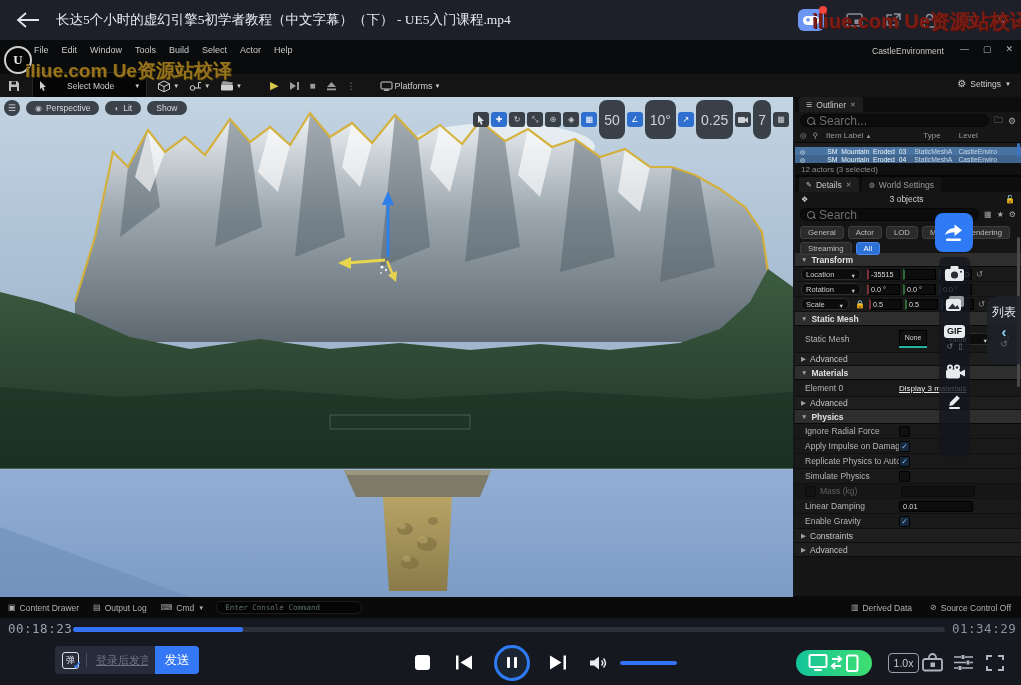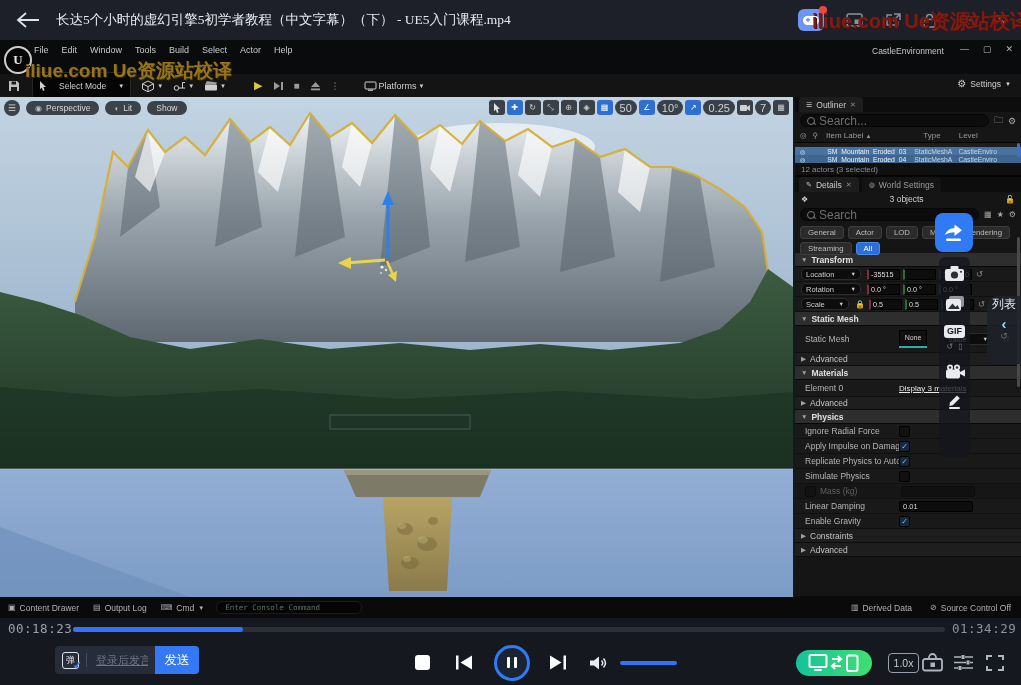--- a/index.html
+++ b/index.html
@@ -23,40 +23,40 @@
   .ue-titlebar{left:0;top:40px;width:1021px;height:34px;background:#0a0b0d;}
   .ue-menus{position:absolute;left:34px;top:5px;display:flex;gap:13px;color:#c9c9c9;font-size:9px;}
   .ue-menus span{cursor:pointer;}
   .uelogo{position:absolute;left:4px;top:6px;width:24px;height:24px;border:2px solid #cfcfcf;border-radius:50%;
           background:#060606;color:#e8e8e8;font-size:13px;font-weight:bold;text-align:center;line-height:24px;font-family:"Liberation Serif",serif;}
   .ue-wtitle{position:absolute;left:872px;top:6px;color:#c7c7c7;font-size:8.5px;}
   .ue-winbtns{position:absolute;right:8px;top:4px;display:flex;gap:14px;color:#b4b4b4;font-size:9px;}
   .wm-gold{left:25px;top:58px;color:#97731d;font-weight:bold;font-size:19px;text-shadow:1px 1px 0 #3a2c06;z-index:4;pointer-events:none;white-space:nowrap;}
 
   .ue-toolbar{left:0;top:74px;width:1021px;height:23px;background:#141414;border-bottom:1px solid #000;display:flex;align-items:center;color:#cfcfcf;}
-  .smode{display:flex;align-items:center;gap:12px;background:#050505;border:1px solid #262626;border-radius:5px;
+  .smode{display:flex;align-items:center;gap:20px;background:#050505;border:1px solid #262626;border-radius:5px;
          padding:8px 6px;font-size:8.5px;margin-left:12px;}
   .tbtn{margin-left:10px;display:flex;align-items:center;gap:2px;font-size:9px;}
   .playtri{color:#d8c84a;font-size:11px;}
   .gray{color:#9a9a9a;}
   .settings-dd{position:absolute;right:10px;top:78px;display:flex;gap:4px;align-items:center;color:#cfcfcf;font-size:8.5px;}
 
   
   .viewport{left:0;top:97px;width:793px;height:500px;background:#8fa8c4;overflow:hidden;}
   .vp-pills{position:absolute;left:4px;top:3px;display:flex;gap:6px;align-items:center;}
   .pill{display:flex;align-items:center;gap:4px;background:rgba(40,45,52,.88);border-radius:9px;color:#d6d9dd;
         font-size:8.5px;padding:2px 9px;}
   .pill .glyph{font-size:8px;color:#b9bec5;}
   .hambtn{width:16px;height:16px;border-radius:50%;background:rgba(40,45,52,.88);color:#d6d9dd;font-size:9px;
           display:flex;align-items:center;justify-content:center;}
   .vp-tools{position:absolute;right:4px;top:3px;display:flex;gap:2px;align-items:center;}
   .vtb{width:16px;height:15px;border-radius:3px;background:rgba(43,48,55,.9);color:#cdd2d8;font-size:8px;
        display:flex;align-items:center;justify-content:center;}
   .vtb.blue{background:#2f6fd0;color:#fff;}
-  .vtb.wide{width:auto;padding:0 5px;border-radius:8px;font-size:11px;}
+  .vtb.wide{width:auto;padding:12px 5px;border-radius:8px;font-size:14px;}
 
   
   .panelwrap{left:795px;top:97px;width:226px;height:500px;background:#0a0a0a;}
   .panel{background:#151515;}
   .ptabs{display:flex;align-items:flex-end;height:15px;background:#0d0d0d;font-size:8.5px;color:#c9c9c9;}
   .ptab{display:flex;align-items:center;gap:4px;background:#1d1d1d;border-radius:3px 3px 0 0;padding:2px 7px;height:11px;}
   .ptab.dim{background:#141414;color:#9a9a9a;}
   .srch{display:flex;align-items:center;gap:4px;background:#0c0c0c;border:1px solid #060606;border-radius:8px;
         color:#6e6e6e;font-size:12px;height:11px;padding:0 6px;flex:1;}
   .lens{position:relative;width:6px;height:6px;border:1.2px solid #7a7a7a;border-radius:50%;flex:none;}
@@ -66,21 +66,21 @@
   .orow .typ{color:#c9d6e4;}
   .ofoot{display:flex;align-items:center;height:12px;background:#101010;color:#8c8c8c;font-size:8px;padding-left:6px;}
 
   .sec-h{display:flex;align-items:center;gap:4px;background:#2e2e2e;color:#e0e0e0;font-size:8.5px;font-weight:bold;
          height:13px;padding-left:6px;border-bottom:1px solid #080808;}
   .tri{color:#9f9f9f;font-size:6.5px;}
   .drow{display:flex;align-items:center;height:14px;padding-left:10px;color:#b5b5b5;font-size:8.5px;
         border-bottom:1px solid #101010;background:#191919;}
   .dlabel{width:94px;overflow:hidden;white-space:nowrap;flex:none;}
   .tpill{width:50px;flex:none;background:#0c0c0c;border:1px solid #2c2c2c;border-radius:5px;color:#cccccc;
-         display:flex;justify-content:space-between;align-items:center;padding:0 4px;font-size:7.5px;height:10px;margin-right:6px;}
+         display:flex;justify-content:space-between;align-items:flex-end;padding:0 4px;font-size:7.5px;height:10px;margin-right:6px;}
   .nf{width:26px;height:9px;flex:none;background:#0d0d0d;border:1px solid #000;color:#dddddd;font-size:7.2px;
       padding:0 2px;overflow:hidden;white-space:nowrap;line-height:9px;}
   .nf.x{border-left:2px solid #7e3038;}.nf.y{border-left:2px solid #2e6b35;}.nf.z{border-left:2px solid #2d4f7e;}
   .rst{color:#8a8a8a;font-size:8.5px;margin-left:4px;}
   .chip{background:#2b2b2b;border:1px solid #3d3d3d;border-radius:3px;color:#bdbdbd;font-size:7.8px;
         padding:1px 7px;line-height:9px;}
   .chip.on{background:#2e6fd6;border-color:#4a8af0;color:#fff;}
   .seg{height:10px;line-height:10px;font-size:7.5px;padding:0 6px;border-radius:2px;}
   .seg.on{background:#5f5f5f;color:#fff;}
   .seg.off{background:#232323;color:#9a9a9a;}
@@ -130,21 +130,21 @@
 
   
   .bluebtn{left:935px;top:213px;width:38px;height:39px;background:#2f7bf5;border-radius:8px;
            display:flex;align-items:center;justify-content:center;z-index:6;}
   .floatbar{left:939px;top:257px;width:31px;height:192px;background:rgba(20,22,28,.78);border-radius:6px;z-index:6;
             display:flex;flex-direction:column;align-items:center;padding-top:8px;gap:13px;}
   .gifchip{background:#e8eaee;color:#14161c;font-weight:bold;font-size:9px;border-radius:3px;padding:1px 3px;line-height:11px;}
   .minis{display:flex;gap:5px;color:#8a8f98;font-size:8px;margin-top:-9px;opacity:.8;}
   .listtab{left:987px;top:296px;width:34px;height:68px;background:rgba(30,33,40,.88);border-radius:10px 0 0 10px;z-index:6;
            display:flex;flex-direction:column;align-items:center;color:#e8eaee;}
-  .listtab .lbl{font-size:12px;}
+  .listtab .lbl{font-size:12px;margin-top:8px;}
   .listtab .chev{color:#8fd4ff;font-size:15px;font-weight:bold;line-height:14px;margin-top:4px;}
   .listtab .dimr{color:#8a8f98;font-size:9px;opacity:.7;}
 </style>
 </head>
 <body>
 
 <div class="stage">
 
   <div class="titlebar abs">
     <span class="back">

